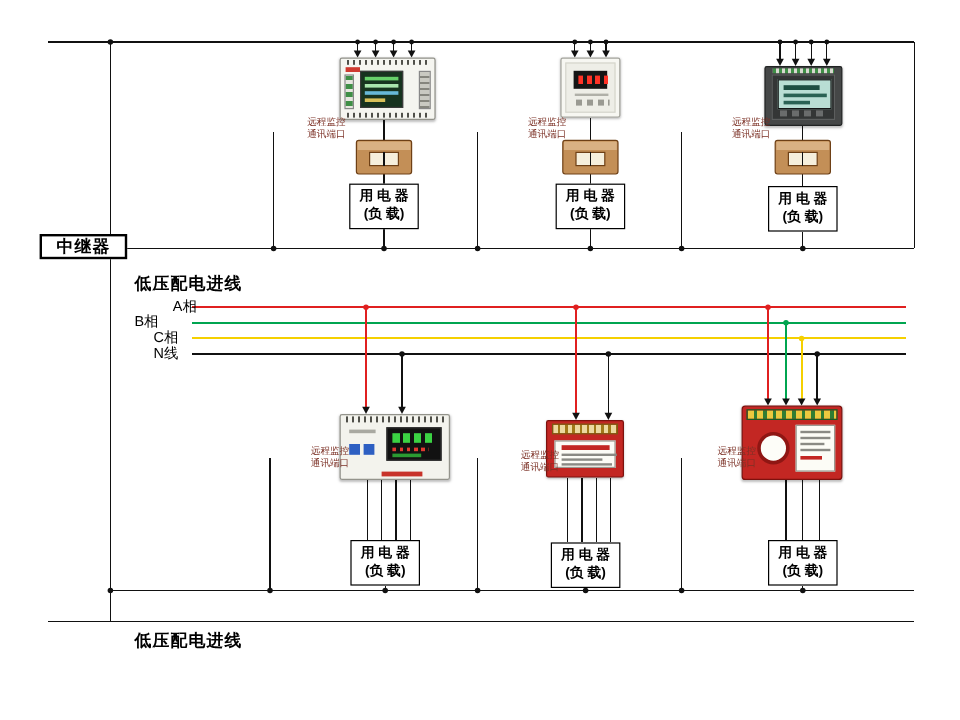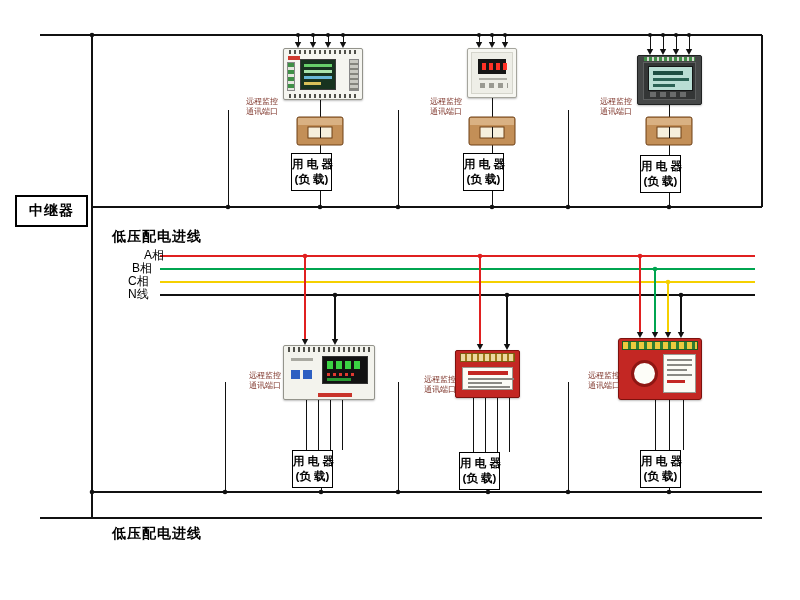--- a/index.html
+++ b/index.html
@@ -4,28 +4,28 @@
 <style>
   html,body{margin:0;padding:0;background:#fff;}
   .stage{position:relative;width:800px;height:600px;background:#ffffff;overflow:hidden;
          font-family:"Liberation Sans","DejaVu Sans",sans-serif;color:#000;}
   .stage svg{position:absolute;left:0;top:0;}
   .w1{stroke:#111;stroke-width:1;shape-rendering:crispEdges;}
   .w2{stroke:#111;stroke-width:1.4;shape-rendering:crispEdges;}
   .wp{stroke-width:1.6;shape-rendering:crispEdges;}
   .wd{stroke-width:1.5;shape-rendering:crispEdges;}
 
-  .abs{position:absolute;box-sizing:border-box;}
+  .abs{position:absolute;box-sizing:border-box;text-align:right;}
   .repeater{background:#fff;border:2px solid #000;display:flex;align-items:center;justify-content:center;
             font-size:14px;font-weight:600;letter-spacing:1px;}
   .feeder{font-size:14px;font-weight:700;letter-spacing:1px;white-space:nowrap;}
   .phase-label{font-size:12px;line-height:13px;white-space:nowrap;}
   .port{width:42px;color:#7c3126;font-size:8px;line-height:9.5px;white-space:nowrap;}
   .port span{display:block;}
-  .load{width:41px;background:#fff;border:1px solid #000;text-align:center;
+  .load{width:58px;background:#fff;border:1px solid #000;text-align:center;
         font-size:11.5px;font-weight:700;line-height:15px;padding:3px 0;}
   .load span{display:block;white-space:nowrap;}
 
   .dev{position:absolute;box-sizing:border-box;border-radius:2px;box-shadow:0 1px 2px rgba(0,0,0,.25);}
   .sub{position:absolute;box-sizing:border-box;}
 
   .dev1{background:#f5f5f0;border:1px solid #93938b;}
   .d1-pt{left:5px;right:5px;top:1px;height:4px;background:repeating-linear-gradient(90deg,#50504a 0 2px,transparent 2px 5px);}
   .d1-pb{left:5px;right:5px;bottom:1px;height:4px;background:repeating-linear-gradient(90deg,#50504a 0 2px,transparent 2px 5px);}
   .d1-logo{left:4px;top:7px;width:12px;height:4px;background:#cf3a30;}
@@ -229,29 +229,29 @@
     </g>
     <g>
       <circle cx="305" cy="256" r="2.3" fill="#e02020"></circle>
       <circle cx="480" cy="256" r="2.3" fill="#e02020"></circle>
       <circle cx="640" cy="256" r="2.3" fill="#e02020"></circle>
       <circle cx="655" cy="269" r="2.3" fill="#00a550"></circle>
       <circle cx="668" cy="282" r="2.3" fill="#f5d000"></circle>
     </g>
   </svg>
 
-  <div class="abs repeater" style="left:15px;top:195px;width:73px;height:32px">
+  <div class="abs repeater" style="left:33px;top:195px;width:73px;height:21px">
     <span>中继器</span>
   </div>
 
   <div class="abs feeder" style="left:112px;top:228px">低压配电进线</div>
   <div class="abs feeder" style="left:112px;top:525px">低压配电进线</div>
 
   <div class="abs phase-label" style="left:144px;top:249px">A相</div>
-  <div class="abs phase-label" style="left:132px;top:262px">B相</div>
+  <div class="abs phase-label" style="left:112px;top:262px">B相</div>
   <div class="abs phase-label" style="left:128px;top:275px">C相</div>
   <div class="abs phase-label" style="left:128px;top:288px">N线</div>
 
   <div class="dev dev1" style="left:283px;top:48px;width:80px;height:52px">
     <div class="sub d1-pt"></div>
     <div class="sub d1-logo"></div>
     <div class="sub d1-left"></div>
     <div class="sub d1-scr">
       <div class="sub d1-b1"></div>
       <div class="sub d1-b2"></div>

